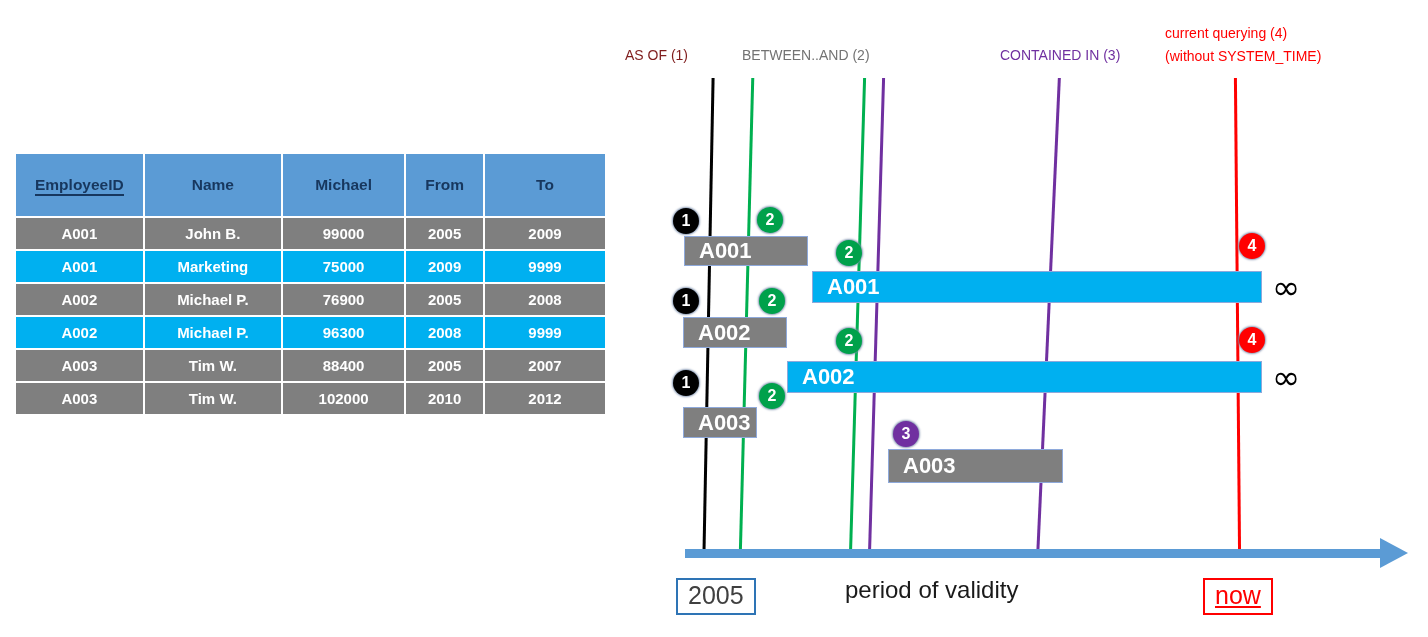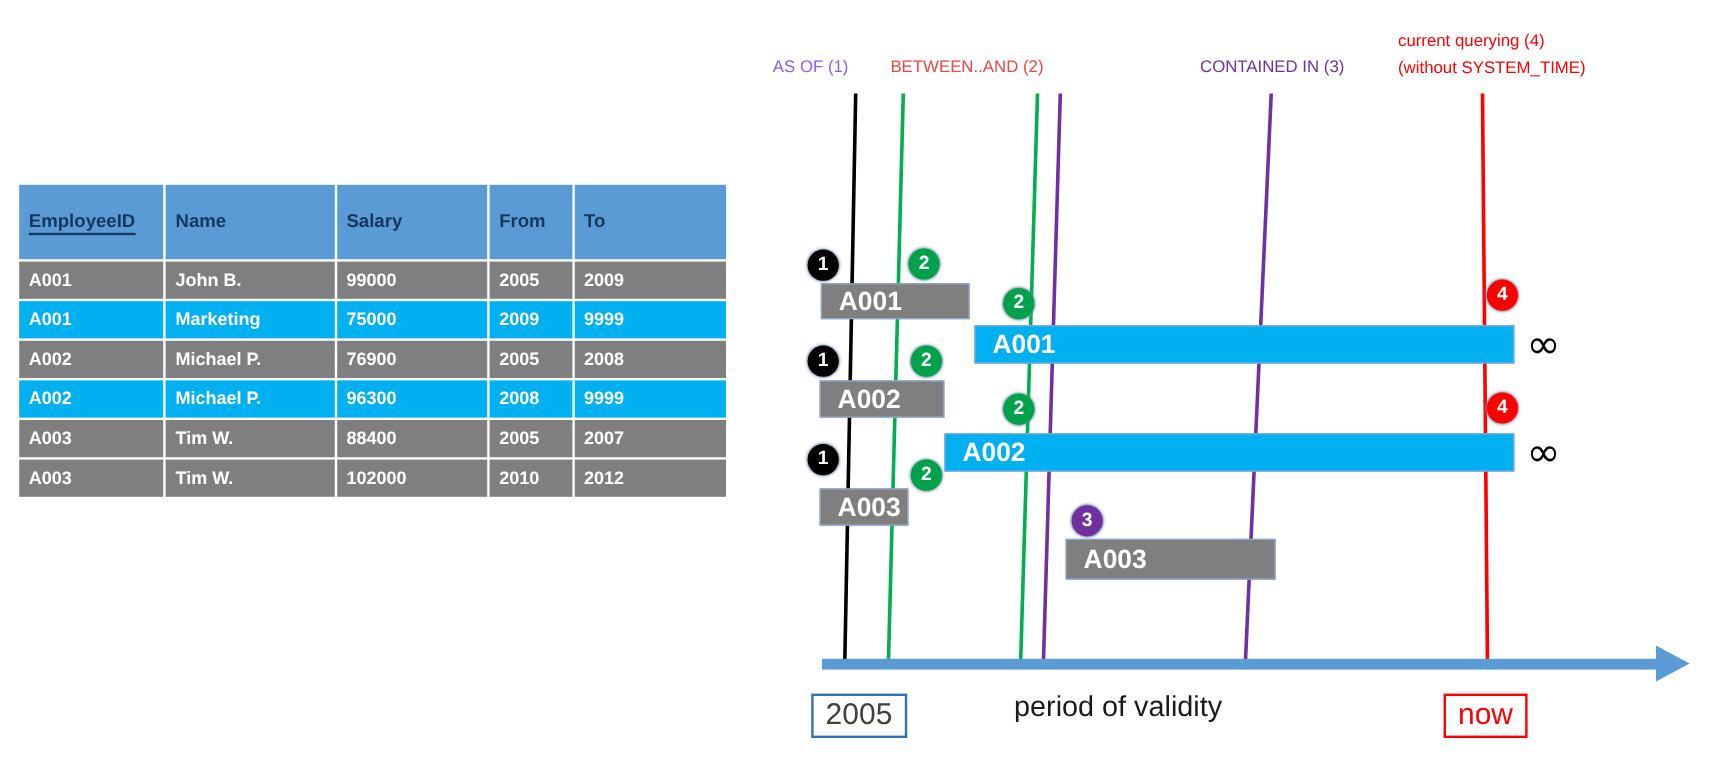--- a/index.html
+++ b/index.html
@@ -4,21 +4,21 @@
 <style>
   html,body{margin:0;padding:0;}
   body{
     width:1428px;height:637px;background:#ffffff;position:relative;overflow:hidden;
     font-family:"Liberation Sans", sans-serif;
   }
 
   
   #emp-table{position:absolute;left:14px;top:152px;width:593px;border-collapse:separate;border-spacing:2px 2px;}
   #emp-table th,#emp-table td{
-    padding:0 8px;color:#ffffff;font-size:15px;font-weight:bold;text-align:left;vertical-align:middle;
+    padding:0 19px;color:#ffffff;font-size:15px;font-weight:bold;text-align:center;vertical-align:middle;
     white-space:nowrap;
   }
   #emp-table th{
     background:#5B9BD5;color:#17375E;height:62px;font-size:15.5px;
   }
   #emp-table th .th-txt{border-bottom:2px solid #17375E;padding-bottom:1px;}
   #emp-table th.no-ul .th-txt{border-bottom:none;}
   #emp-table td{height:31px;font-weight:bold;}
   #emp-table td.idcell{font-weight:bold;}
   tr.row-gray td{background:#7F7F7F;}
@@ -26,22 +26,22 @@
   col.c-id{width:119px;}
   col.c-name{width:139px;}
   col.c-sal{width:124px;}
   col.c-from{width:68px;}
   col.c-to{width:125px;}
 
   
   #diagram{position:absolute;left:0;top:0;width:1428px;height:637px;pointer-events:none;}
 
   .toplabel{position:absolute;font-size:14px;line-height:23px;white-space:nowrap;margin-top:16px;}
-  #lbl-asof{left:644px;top:28px;color:#8b5cf6;}
-  #lbl-between{left:742px;top:28px;color:#ef4444;}
+  #lbl-asof{left:625px;top:28px;color:#7f1d1d;}
+  #lbl-between{left:742px;top:28px;color:#737373;}
   #lbl-contained{left:1000px;top:28px;color:#7030A0;text-align:right;}
   #lbl-current{left:1165px;top:6px;color:#FF0000;}
 
   .vline{position:absolute;width:3px;}
   #vl-black{left:707px;top:78px;height:478px;background:#000000;transform:skewX(-1.1deg);}
   #vl-green1{left:745px;top:78px;height:478px;background:#00B050;transform:skewX(-1.5deg);}
   #vl-green2{left:856px;top:78px;height:478px;background:#00B050;transform:skewX(-1.7deg);}
   #vl-purple1{left:875px;top:78px;height:478px;background:#7030A0;transform:skewX(-1.7deg);}
   #vl-purple2{left:1047px;top:78px;height:478px;background:#7030A0;transform:skewX(-2.6deg);}
   #vl-red{left:1236px;top:78px;height:478px;background:#FF0000;transform:skewX(0.5deg);}
@@ -86,39 +86,39 @@
   #inf1{left:1272px;top:270px;}
   #inf2{left:1272px;top:360px;}
 
   #axis{position:absolute;left:685px;top:549px;width:700px;height:9px;background:#5B9BD5;}
   #axis-arrow{position:absolute;left:1380px;top:538px;width:0;height:0;
               border-top:15px solid transparent;border-bottom:15px solid transparent;
               border-left:28px solid #5B9BD5;}
 
   .axbox{position:absolute;border:2px solid;font-size:25px;padding:1px 10px 3px 10px;background:#ffffff;}
   #box-2005{left:676px;top:578px;border-color:#2E74B5;color:#404040;}
-  #box-now{left:1203px;top:578px;border-color:#FF0000;color:#FF0000;}
+  #box-now{left:1203px;top:578px;border-color:#FF0000;color:#FF0000;text-decoration:underline;}
   #lbl-validity{position:absolute;left:845px;top:576px;font-size:24px;color:#1A1A1A;}
 </style>
 </head>
 <body>
 
 <table id="emp-table">
   <colgroup>
     <col class="c-id">
       <col class="c-name">
       <col class="c-sal">
       <col class="c-from">
       <col class="c-to">
   </colgroup>
   <thead>
     <tr>
       <th><span class="th-txt">EmployeeID</span></th>
       <th class="no-ul"><span class="th-txt">Name</span></th>
-      <th class="no-ul"><span class="th-txt">Salary</span></th>
+      <th class="no-ul"><span class="th-txt">Michael</span></th>
       <th class="no-ul"><span class="th-txt">From</span></th>
       <th class="no-ul"><span class="th-txt">To</span></th>
     </tr>
   </thead>
   <tbody>
     <tr class="row-gray">
       <td class="idcell">A001</td>
       <td>John  B.</td>
       <td>99000</td>
       <td>2005</td>

